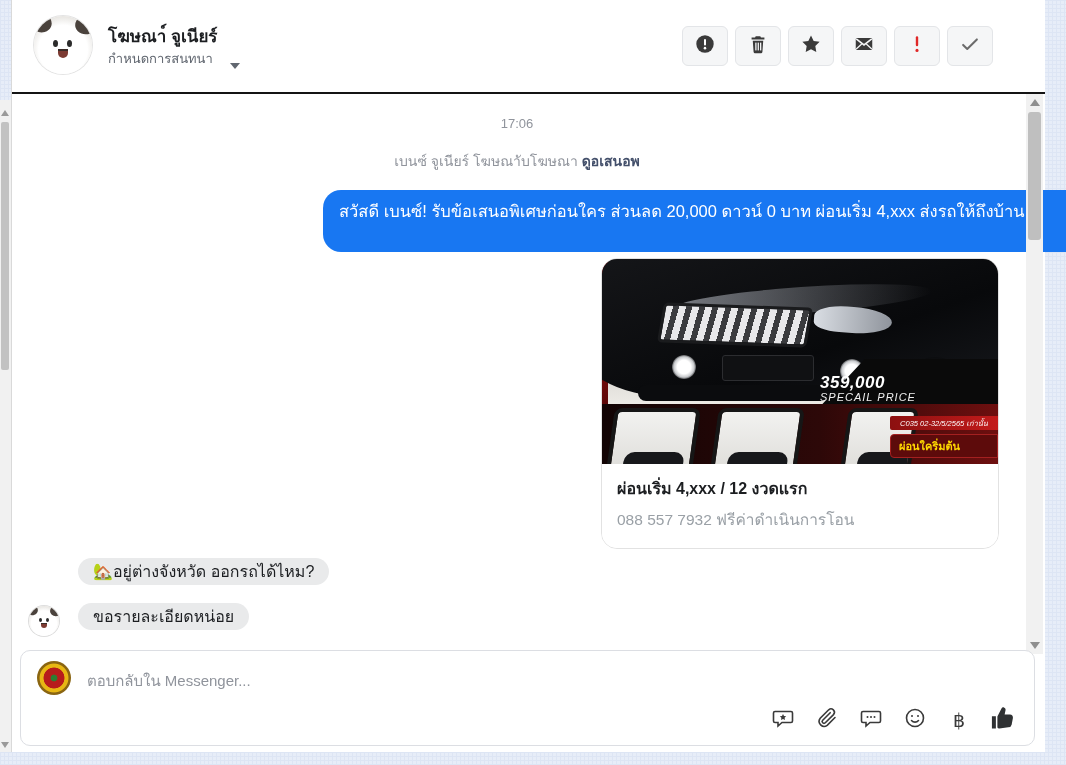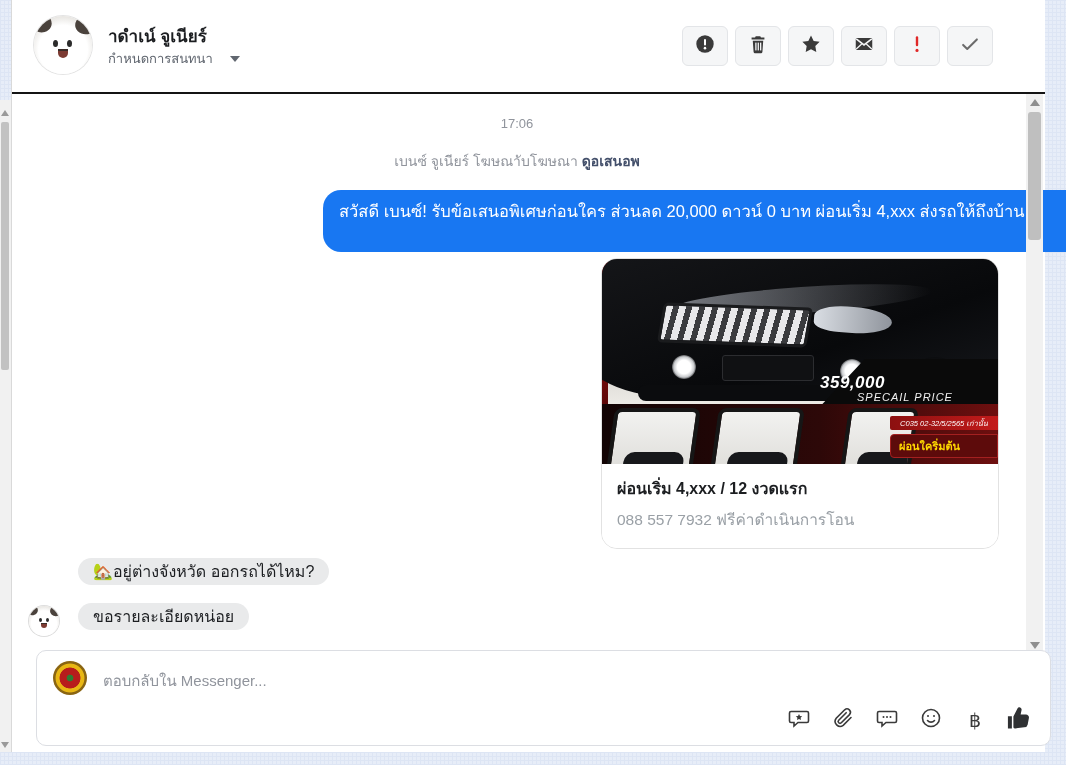--- a/index.html
+++ b/index.html
@@ -27,21 +27,21 @@
   .header-divider { position:absolute; left:12px; top:92px; width:1033px; height:2px; background:#141414; }
   .avatar-big { position:absolute; left:22px; top:16px; width:58px; height:58px; border-radius:50%;
     background:radial-gradient(circle at 50% 58%, #ffffff 0 55%, #e8e6e2 75%, #b9b6b0 100%); overflow:hidden; box-shadow:0 0 0 1px #e4e4e4; }
   .dog-ear { position:absolute; width:24px; height:20px; background:#4a423c; border-radius:50%; }
   .dog-ear.l { left:-6px; top:-4px; transform:rotate(25deg); }
   .dog-ear.r { right:-7px; top:-2px; transform:rotate(-20deg); }
   .dog-eye { position:absolute; width:5px; height:7px; background:#2b2b2b; border-radius:50%; top:24px; }
   .dog-eye.l { left:19px; } .dog-eye.r { left:33px; }
   .dog-mouth { position:absolute; left:24px; top:33px; width:10px; height:9px; background:#7c3b33; border-radius:0 0 8px 8px; border-top:2px solid #3a2c28; }
   .hdr-name { position:absolute; left:96px; top:22px; font-size:17px; font-weight:bold; color:#1c1e21; }
-  .hdr-sub  { position:absolute; left:96px; top:48px; font-size:13px; color:#616770; display:flex; align-items:center; gap:17px; }
+  .hdr-sub  { position:absolute; left:96px; top:48px; font-size:13px; color:#616770; display:flex; align-items:flex-end; gap:17px; }
   .caret-down { width:0; height:0; border-left:5px solid transparent; border-right:5px solid transparent; border-top:6px solid #616770; display:inline-block; }
   .hdr-actions { position:absolute; right:52px; top:26px; display:flex; gap:7px; }
   .icon-btn { width:46px; height:40px; background:#f5f6f7; border:1px solid #e3e5e8; border-radius:6px;
     display:flex; align-items:center; justify-content:center; cursor:pointer; }
   
   .time-divider { position:absolute; left:12px; top:116px; width:1010px; text-align:center; font-size:13px; color:#90949c; }
   .ad-context { position:absolute; left:12px; top:150px; width:1010px; text-align:center; font-size:14px; color:#90949c; }
   .ad-context b { color:#44506b; font-weight:bold; }
   .bubble-out { position:absolute; left:323px; top:190px; width:804px; min-height:62px;
     background:#1877f2; border-radius:18px; color:#fff; font-size:16.5px; line-height:1.55;
@@ -62,21 +62,21 @@
   .foglight { position:absolute; width:24px; height:24px; border-radius:50%; background:radial-gradient(circle,#ffffff 0 40%,#c7c9cc 60%,#2a2b2d 75%); }
   .fog-l { left:70px; top:96px; } .fog-r { left:238px; top:100px; }
   .plate { position:absolute; left:120px; top:96px; width:92px; height:26px; background:#101113; border-radius:3px; border:1px solid #2c2d30; }
   .bumper { position:absolute; left:36px; top:126px; width:300px; height:16px; background:#0b0c0e; border-radius:8px; }
   .wheel { position:absolute; border-radius:50%; background:radial-gradient(circle,#9aa0a8 0 28%,#23252a 34%,#0a0b0d 72%); }
   .wheel.front { left:300px; top:98px; width:66px; height:66px; }
   .black-wedge { position:absolute; right:0; top:100px; width:185px; height:106px;
     background:#0a0a0a; clip-path:polygon(0 52%, 28% 0, 100% 0, 100% 100%, 30% 100%); }
   .price-big { position:absolute; right:8px; top:114px; width:170px; color:#fff;
     font-style:italic; font-weight:bold; font-size:17px; letter-spacing:.5px; }
-  .price-label { position:absolute; right:8px; top:132px; width:170px; text-align:center; color:#f0f0f0;
+  .price-label { position:absolute; right:8px; top:132px; width:170px; text-align:left; color:#f0f0f0;
     font-style:italic; font-size:11px; letter-spacing:1px; }
   .promo-word1 { position:absolute; right:64px; top:152px; color:#37c83c; font-weight:bold; font-size:12px; font-style:italic; }
   .promo-word2 { position:absolute; right:72px; top:170px; color:#37c83c; font-weight:bold; font-size:12px; font-style:italic; }
   .promo-num { position:absolute; right:34px; top:146px; color:#ffd900; font-weight:bold; font-size:38px; font-style:italic; text-shadow:1px 1px 0 #7a5a00; }
   .promo-unit { position:absolute; right:6px; top:170px; color:#37c83c; font-weight:bold; font-size:11px; font-style:italic; }
   .thumb-strip { position:absolute; left:0; bottom:0; width:100%; height:60px;
     background:linear-gradient(90deg,#120404 0%, #2d0808 55%, #6e0f0f 100%); }
   .mini-frame { position:absolute; top:4px; width:86px; height:70px; background:linear-gradient(180deg,#f2f2f0,#dddcd8);
     border:4px solid #161616; border-radius:8px; transform:skewX(-8deg); overflow:hidden; }
   .mini-frame .mini-car { position:absolute; left:12px; bottom:-6px; width:60px; height:28px; background:#17181b; border-radius:10px 10px 0 0; }
@@ -100,21 +100,21 @@
   .avatar-small .dog-eye { width:3px; height:4px; top:12px; } .avatar-small .dog-eye.l{ left:10px; } .avatar-small .dog-eye.r{ left:17px; }
   .avatar-small .dog-mouth { left:12px; top:17px; width:6px; height:5px; border-top-width:1px; }
   
   .chat-scroll { position:absolute; left:1026px; top:94px; width:17px; height:560px; background:#f1f1f1; }
   .chat-scroll .arrow-up, .chat-scroll .arrow-down { position:absolute; left:4px; width:0; height:0; border-left:5px solid transparent; border-right:5px solid transparent; }
   .chat-scroll .arrow-up { top:5px; border-bottom:7px solid #8f8f8f; }
   .chat-scroll .arrow-down { bottom:5px; border-top:7px solid #8f8f8f; }
   .chat-scroll .thumb { position:absolute; left:2px; top:18px; width:13px; height:128px; background:#bfbfbf; border-radius:3px; }
   
   .composer { position:absolute; left:20px; top:650px; width:1015px; height:96px; background:#fff;
-    border:1px solid #dcdee3; border-radius:10px;margin-left:16px; }
+    border:1px solid #dcdee3; border-radius:10px; }
   .composer-avatar { position:absolute; left:16px; top:10px; width:34px; height:34px; border-radius:50%;
     background:radial-gradient(circle,#2e7d32 0 14%, #b71c1c 15% 42%, #e8b714 45% 58%, #8a6512 62% 72%, #d9a912 75% 90%, #7a5a10 100%); }
   .composer-placeholder { position:absolute; left:66px; top:18px; font-size:15px; color:#90949c; }
   .composer-icons { position:absolute; right:18px; bottom:12px; display:flex; align-items:center; gap:18px; }
   .cicon { width:26px; height:26px; display:flex; align-items:center; justify-content:center; cursor:pointer; }
   .baht-glyph { font-size:19px; color:#3a3a3a; font-weight:normal; }
 </style>
 </head>
 <body>
 
@@ -128,21 +128,21 @@
   </div>
 
   <div class="header">
     <div class="avatar-big">
       <div class="dog-ear l"></div>
       <div class="dog-ear r"></div>
       <div class="dog-eye l"></div>
       <div class="dog-eye r"></div>
       <div class="dog-mouth"></div>
     </div>
-    <div class="hdr-name">าดำเน์ จูเนียร์</div>
+    <div class="hdr-name">โฆษณา์ จูเนียร์</div>
     <div class="hdr-sub">
       <span>กำหนดการสนทนา</span>
       <span class="caret-down"></span>
     </div>
     <div class="hdr-actions">
       <div class="icon-btn">
         <span>
           <svg width="22" height="22" viewBox="0 0 24 24">
               <circle cx="12" cy="12" r="9.5" fill="#3a3a3a"></circle>
               <rect x="10.9" y="6.5" width="2.2" height="7" rx="1" fill="#fff"></rect>

